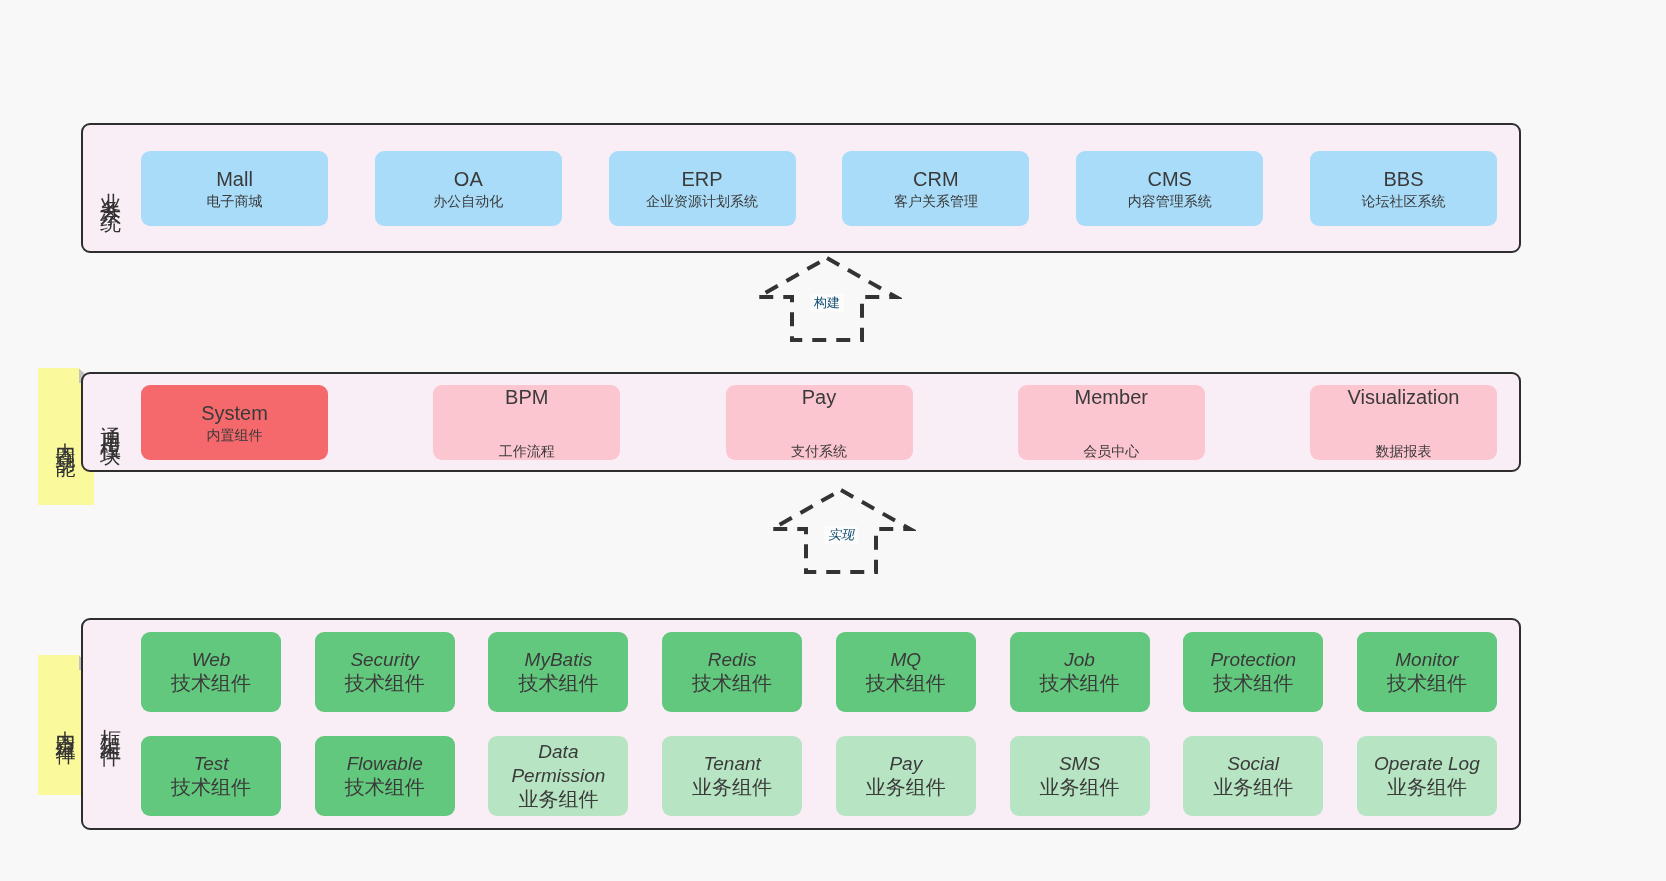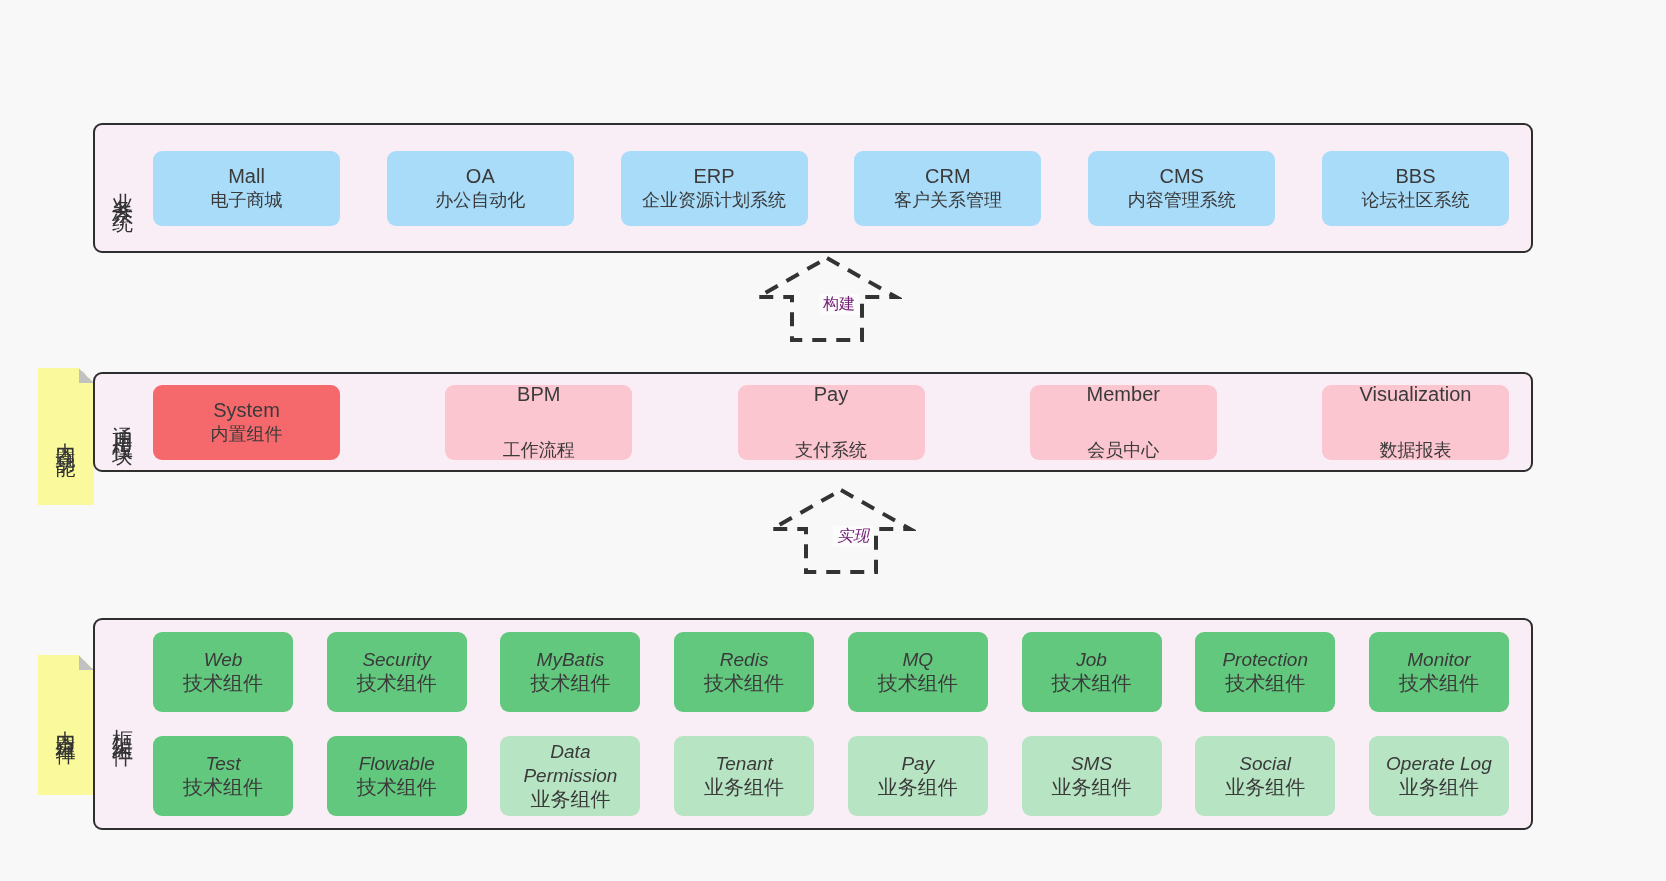--- a/index.html
+++ b/index.html
@@ -15,21 +15,21 @@
     --text:#3a3a3a;
   }
   html,body{margin:0;padding:0;background:var(--page_bg);}
   .canvas{
     position:relative;width:1666px;height:881px;background:var(--page_bg);
     font-family:"Liberation Sans","DejaVu Sans",sans-serif;color:var(--text);
     overflow:hidden;
   }
   
   .layer{
-    position:absolute;left:93px;width:1440px;box-sizing:border-box;
+    position:absolute;left:81px;width:1440px;box-sizing:border-box;
     background:var(--layer_bg);border:2px solid var(--layer_border);border-radius:9px;
     display:flex;
   }
   #layer-business{top:123px;height:130px;}
   #layer-common{top:372px;height:100px;}
   #layer-framework{top:618px;height:212px;}
   .layer-label-col{flex:0 0 56px;display:flex;align-items:center;justify-content:center;}
   .v-text{
     writing-mode:vertical-rl;text-orientation:upright;
     font-size:21px;line-height:1;letter-spacing:6px;color:#333;
@@ -38,21 +38,21 @@
   .rows{flex:1;display:flex;flex-direction:column;justify-content:center;gap:24px;padding:0 22px 0 2px;}
   .boxes-row{display:flex;justify-content:space-between;}
   
   .box{
     border-radius:9px;display:flex;flex-direction:column;align-items:center;justify-content:center;
     text-align:center;box-sizing:border-box;padding:2px 4px;
   }
   .box-lg{width:187px;height:75px;}
   .box-sm{width:140px;height:80px;}
   .box .name{font-size:20px;line-height:1.3;}
-  .box .desc{font-size:18px;line-height:1.3;}
+  .box .desc{font-size:14px;line-height:1.3;}
   .box-sm .name{font-size:19px;line-height:1.25;font-style:italic;}
   .box-sm .desc{font-size:20px;line-height:1.25;}
   .blue{background:var(--blue);}
   .red{background:var(--red);}
   .pink{background:var(--pink);gap:32px;}
   .green{background:var(--green);}
   .lightgreen{background:var(--light_green);}
   
   .sticky{
     position:absolute;left:38px;width:56px;background:var(--sticky);
@@ -66,21 +66,21 @@
     background:linear-gradient(to bottom left, rgba(0,0,0,0) 50%, #c2c2c2 50%);
   }
   .sticky .v-text{font-size:20px;letter-spacing:5px;}
   
   .arrow{position:absolute;width:150px;height:88px;}
   #arrow-build{left:752px;top:255px;}
   #arrow-implement{left:766px;top:487px;font-style:italic;}
   .arrow svg{display:block;}
   .arrow-label{
     position:absolute;left:50%;top:39px;transform:translateX(-50%);
-    background:#fcfcfc;padding:0 4px;font-size:16px;color:#701a75;white-space:nowrap;margin-left:12px;
+    background:#fcfcfc;padding:0 4px;font-size:13px;color:#0c4a6e;white-space:nowrap;
   }
 </style>
 </head>
 <body>
 
 <div class="canvas">
 
   <div class="layer" id="layer-business">
     <div class="layer-label-col">
       <div class="v-text">业务系统</div>

